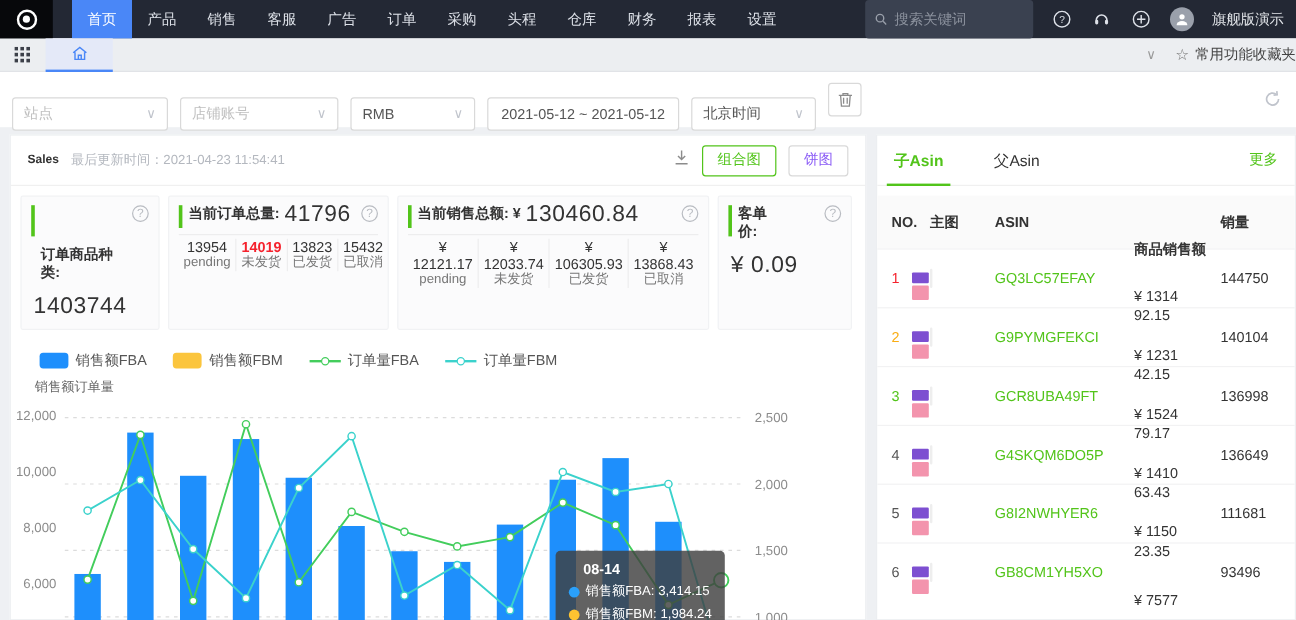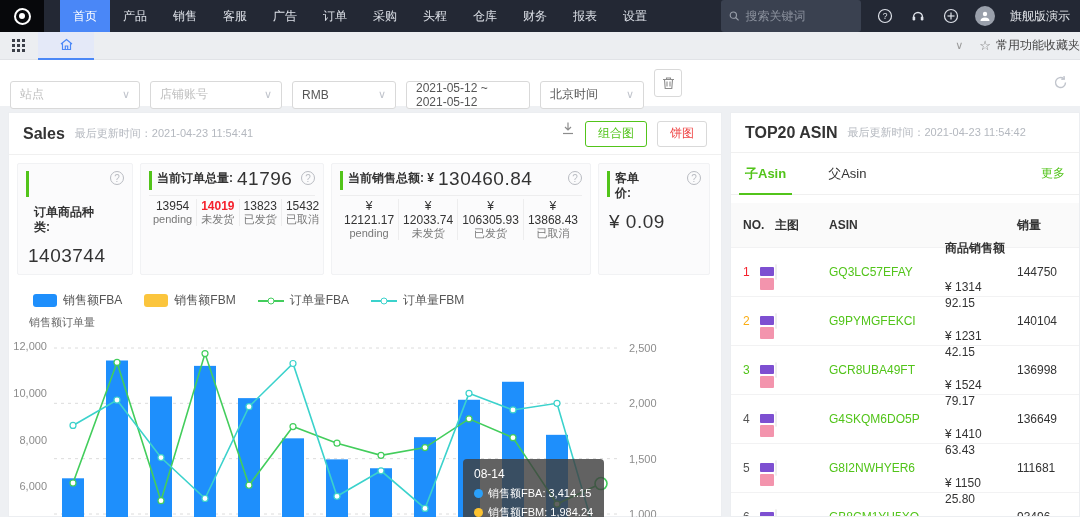--- a/index.html
+++ b/index.html
@@ -28,35 +28,35 @@
   .subbar-right{margin-left:auto;display:flex;align-items:center;gap:16px;color:#555;font-size:12px;white-space:nowrap;}
   .chev{color:#999;font-size:11px;}
   .fav{display:flex;align-items:center;gap:5px;color:#444;}
   .star{color:#777;font-size:13px;}
 
   
   .filterbar{height:46px;background:#fff;display:flex;align-items:center;gap:10px;padding:0 10px;position:relative;}
   .sel{height:28px;border:1px solid #d9d9d9;border-radius:3px;display:flex;align-items:center;justify-content:space-between;padding:0 9px;font-size:12px;background:#fff;color:#bfbfbf;margin-top:23px;}
   .sel.dark{color:#555;}
   .sel .chev{color:#c0c4cc;}
-  .w1{width:130px;} .w2{width:132px;} .w3{width:104px;} .w4{width:124px;justify-content:center;color:#555;} .w5{width:104px;}
+  .w1{width:130px;} .w2{width:132px;} .w3{width:104px;} .w4{width:160px;justify-content:center;color:#555;} .w5{width:104px;}
   .icon-btn{width:28px;height:28px;border:1px solid #d9d9d9;border-radius:3px;display:flex;align-items:center;justify-content:center;background:#fff;}
   .refresh{position:absolute;right:12px;top:15px;color:#c0c4cc;}
 
   
   .main{display:flex;gap:8px;padding:6px 0 0 8px;height:411px;}
   .panel{background:#fff;border:1px solid #eceef1;}
   .sales-panel{width:714px;position:relative;flex:none;}
   .top20-panel{width:350px;flex:none;overflow:hidden;}
 
   .p-head{height:42px;padding:0 14px;border-bottom:1px solid #f0f0f0;display:flex;align-items:center;}
-  .p-title{font-size:16px;font-weight:bold;color:#333;}
+  .p-title{font-size:10px;font-weight:bold;color:#333;}
   .p-meta{font-size:11px;color:#b4b8bf;margin-left:10px;}
-  .head-right{margin-left:auto;display:flex;align-items:flex-start;gap:10px;}
-  .btn{height:26px;padding:0 12px;border:1px solid #d9d9d9;border-radius:3px;font-size:12px;color:#ef4444;background:#fff;cursor:pointer;}
+  .head-right{margin-left:auto;display:flex;align-items:center;gap:10px;}
+  .btn{height:26px;padding:0 12px;border:1px solid #d9d9d9;border-radius:3px;font-size:12px;color:#8b5cf6;background:#fff;cursor:pointer;}
   .btn.active{border-color:#52c41a;color:#52c41a;}
   .dl{color:#8c8c8c;}
 
   
   .cards{display:flex;gap:7px;padding:8px;}
   .card{background:#fbfbfc;border:1px solid #f1f2f4;border-radius:2px;padding:7px 8px;flex:none;}
   .c1{width:116px;} .c2{width:184px;} .c3{width:260px;} .c4{width:112px;}
   .card-top{display:flex;align-items:flex-start;}
   .accent{width:3px;align-self:stretch;background:#52c41a;margin-right:5px;flex:none;max-height:26px;}
   .ct{font-size:12px;font-weight:bold;color:#333;line-height:1.25;}
@@ -76,21 +76,21 @@
   .legend{display:flex;gap:22px;align-items:center;font-size:12px;color:#555;padding:9px 0 0 24px;}
   .lg{display:flex;align-items:center;gap:6px;cursor:pointer;}
   .sw-bar{width:24px;height:13px;border-radius:3px;}
   .sw-line{width:26px;height:2px;position:relative;}
   .sw-dot{position:absolute;left:50%;top:50%;transform:translate(-50%,-50%);width:7px;height:7px;border:1.5px solid;border-radius:50%;background:#fff;}
   .axis-titles{display:flex;padding:6px 88px 0 20px;font-size:11px;color:#666;}
   .chart-wrap{position:relative;height:232px;margin-top:1px;}
   .chart-wrap svg{display:block;}
   .tick{font-size:11px;fill:#8c8c8c;}
   .tooltip{position:absolute;left:454px;top:128px;background:rgba(64,64,64,.82);border-radius:4px;color:#fff;font-size:11px;padding:6px 11px;line-height:19px;z-index:5;white-space:nowrap;}
-  .tt-title{font-size:12px;font-weight:normal;}
+  .tt-title{font-size:12px;font-weight:bold;margin-left:12px;}
   .tt-row{display:flex;align-items:center;gap:5px;}
   .tt-dot{width:9px;height:9px;border-radius:50%;flex:none;}
 
   
   .tabs{height:42px;display:flex;align-items:center;padding:0 14px;border-bottom:1px solid #f0f0f0;font-size:13px;color:#333;gap:42px;}
   .tab{cursor:pointer;position:relative;height:42px;line-height:42px;}
   .tab.active{color:#52c41a;font-weight:bold;}
   .tab.active::after{content:'';position:absolute;left:-6px;right:-6px;bottom:0;height:2px;background:#52c41a;}
   .more{margin-left:auto;color:#52c41a;font-size:12px;cursor:pointer;}
   .t-head{display:flex;align-items:center;background:#fafafa;padding:0 12px;height:44px;font-size:12px;color:#333;font-weight:bold;margin-top:8px;}
@@ -413,24 +413,20 @@
             <span>订单量FBA: 1,275</span>
           </div>
         <div class="tt-row">
             <span>订单量FBM: 641</span>
           </div>
       </div>
     </div>
   </div>
 
   <div class="panel top20-panel">
-    <div class="p-head" style="height:40px;">
-      <span class="p-title">TOP20 ASIN</span>
-      <span class="p-meta"><span>最后更新时间：</span><span>2021-04-23 11:54:42</span></span>
-    </div>
     <div class="tabs">
       <span class="tab active">子Asin</span>
       <span class="tab">父Asin</span>
       <span class="more">更多</span>
     </div>
     <div class="t-head">
       <span class="col-no">NO.</span>
       <span class="col-img">主图</span>
       <span class="col-asin">ASIN</span>
       <span class="col-price">商品销售额</span>
@@ -475,21 +471,21 @@
           <div>63.43</div>
         </span>
       <span class="col-qty">136649</span>
     </div>
     <div class="t-row">
       <span class="col-no rank">5</span>
       <span class="col-img"><span class="thumb"></span></span>
       <span class="col-asin">G8I2NWHYER6</span>
       <span class="col-price">
           <div>¥ 1150</div>
-          <div>25.80</div>
+          <div>23.35</div>
         </span>
       <span class="col-qty">111681</span>
     </div>
     <div class="t-row">
       <span class="col-no rank">6</span>
       <span class="col-img"><span class="thumb"></span></span>
       <span class="col-asin">GB8CM1YH5XO</span>
       <span class="col-price">
           <div>¥ 7577</div>
           <div></div>

